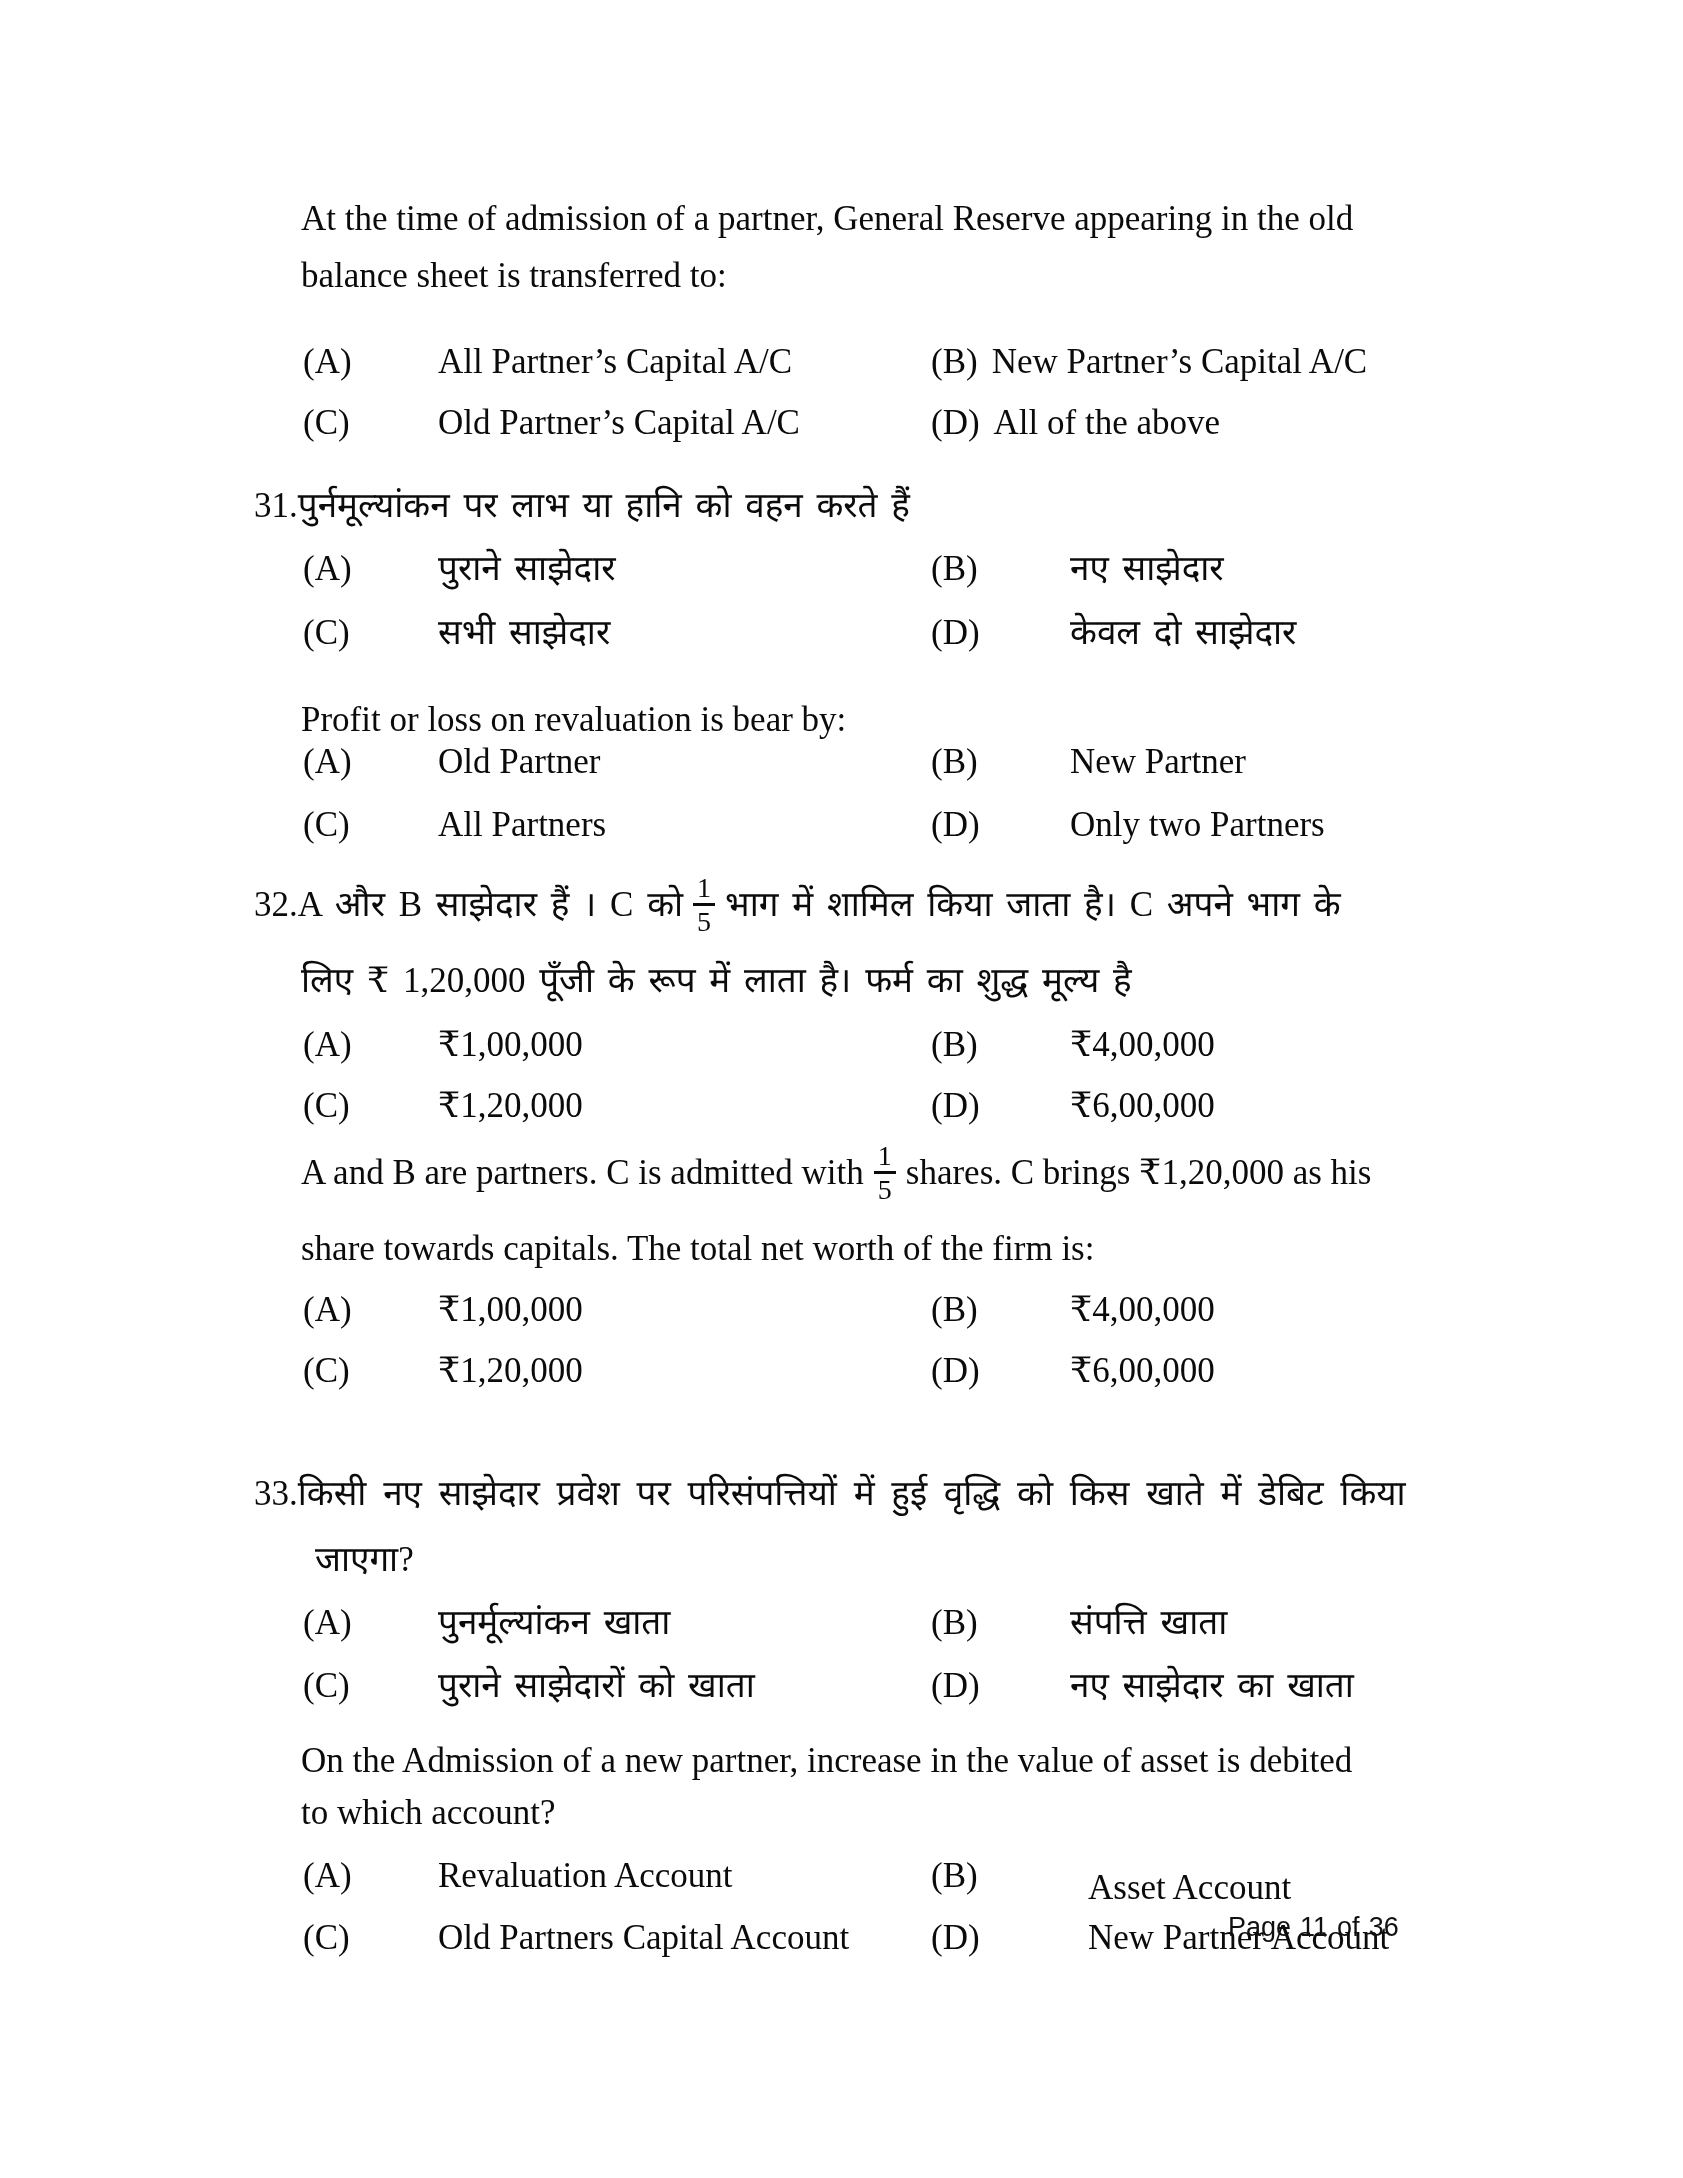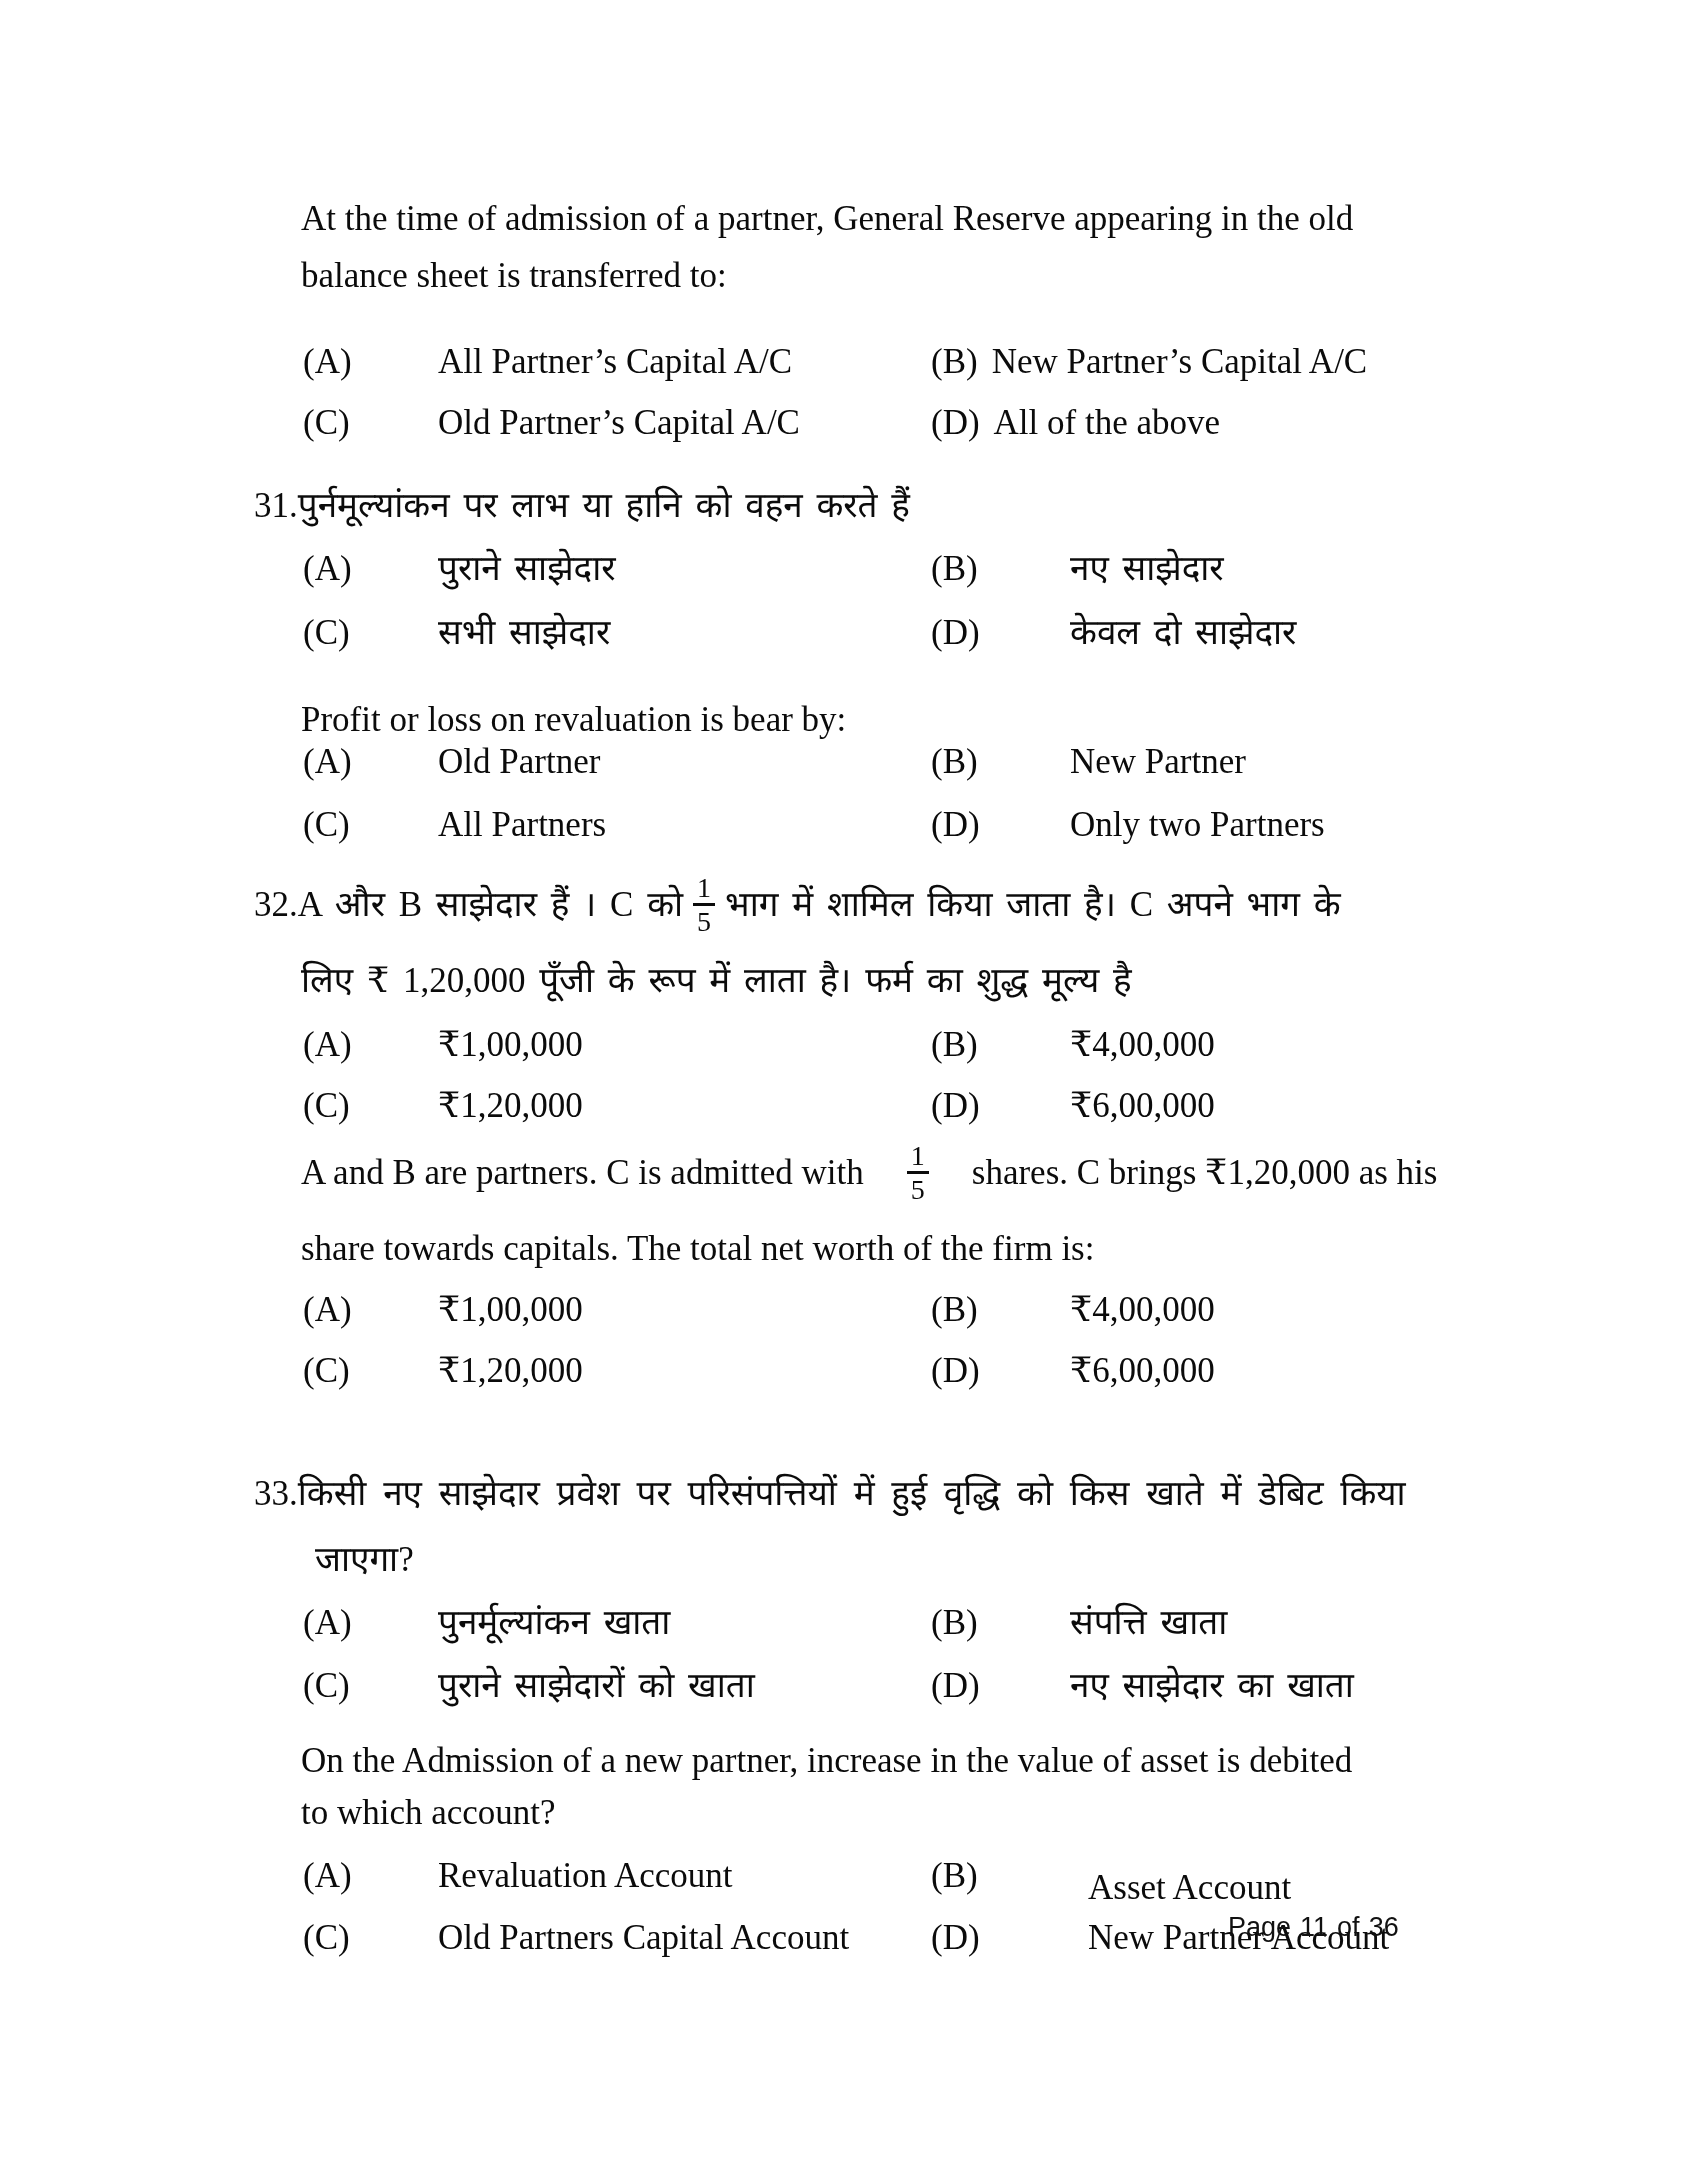--- a/index.html
+++ b/index.html
@@ -131,21 +131,21 @@
     <span>(B)</span>
     <span>₹4,00,000</span>
   </div>
   <div class="opt-row" style="top:1083px;">
     <span>(C)</span>
     <span>₹1,20,000</span>
     <span>(D)</span>
     <span>₹6,00,000</span>
   </div>
 
-  <div class="line qline" style="top:1127px;left:301px;height:91px;gap:33px;">
+  <div class="line qline" style="top:1127px;left:301px;height:91px;">
     <span>A and B are partners. C is admitted with</span>
     <span class="frac">
       <span class="num">1</span>
       <span class="den">5</span>
     </span>
     <span>shares. C brings ₹1,20,000 as his</span>
   </div>
   <div class="line" style="top:1226px;left:301px;">share towards capitals. The total net worth of the firm is:</div>
 
   <div class="opt-row" style="top:1287px;">

